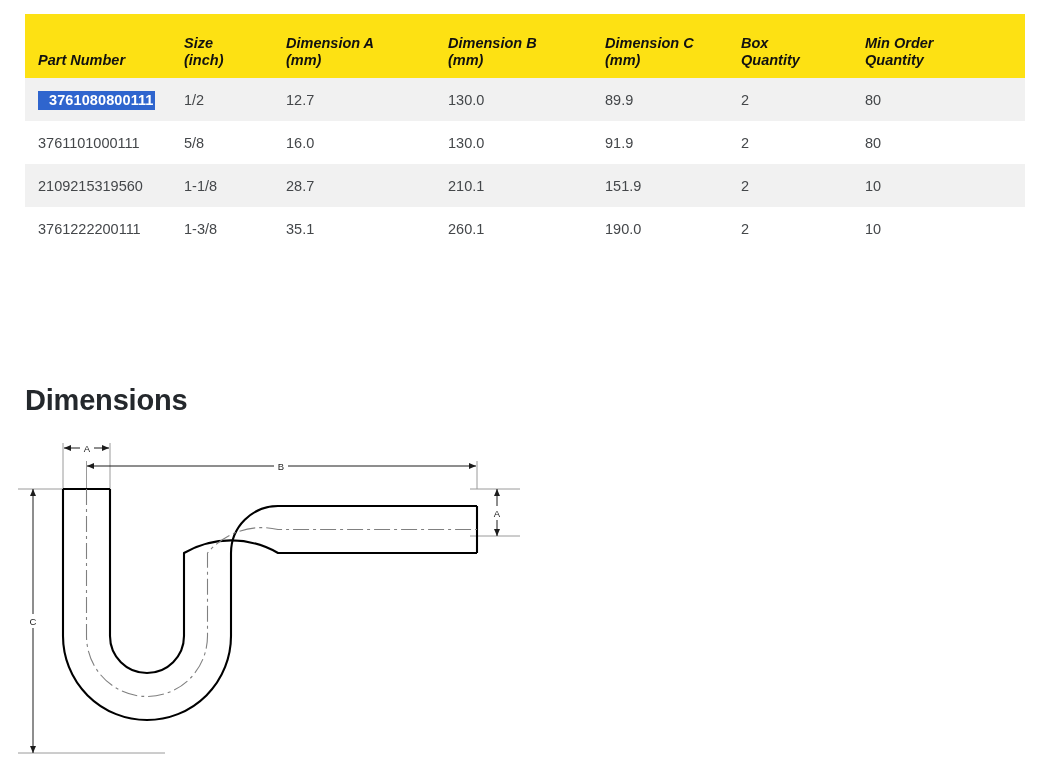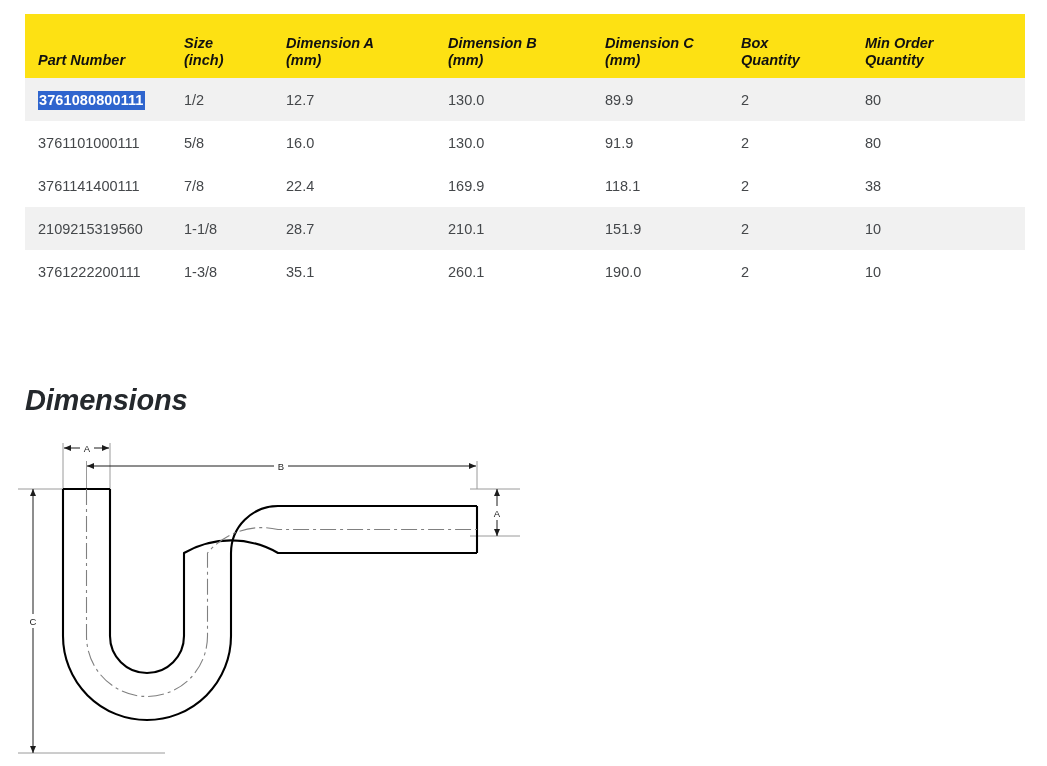--- a/index.html
+++ b/index.html
@@ -52,21 +52,21 @@
     vertical-align: middle;
     border: none;
     white-space: nowrap;
   }
   table.spec tbody tr.odd  td { background: #F1F1F1; }
   table.spec tbody tr.even td { background: #FFFFFF; }
 
   .sel-text {
     background: #2f65ce;
     color: #ffffff;
-    padding: 1px 1px 2px 1px;
+    padding: 1px 1px 2px 11px;
     font-weight: bold;
     letter-spacing: .1px;
   }
 
   
   col.c-part { width: 146px; }
   col.c-size { width: 102px; }
   col.c-dimA { width: 162px; }
   col.c-dimB { width: 157px; }
   col.c-dimC { width: 136px; }
@@ -80,21 +80,20 @@
     top: 383px;
     width: 1000px;
   }
   #dimensions-heading {
     font-size: 29px;
     font-weight: bold;
     color: #24282c;
     letter-spacing: -0.2px;
     margin: 0;
     line-height: 34px;
-    font-style: italic;
   }
   #drawing-holder {
     position: absolute;
     left: -25px;
     top: 48px;
     width: 540px;
     height: 336px;
   }
   #drawing-holder svg { display: block; }
   .dim-label {
@@ -165,29 +164,20 @@
         <td>3761101000111</td>
         <td>5/8</td>
         <td>16.0</td>
         <td>130.0</td>
         <td>91.9</td>
         <td>2</td>
         <td>80</td>
       </tr>
 
 
-      <tr class="even">
-        <td>3761141400111</td>
-        <td>7/8</td>
-        <td>22.4</td>
-        <td>169.9</td>
-        <td>118.1</td>
-        <td>2</td>
-        <td>38</td>
-      </tr>
 
       <tr class="odd">
         <td>2109215319560</td>
         <td>1-1/8</td>
         <td>28.7</td>
         <td>210.1</td>
         <td>151.9</td>
         <td>2</td>
         <td>10</td>
       </tr>

